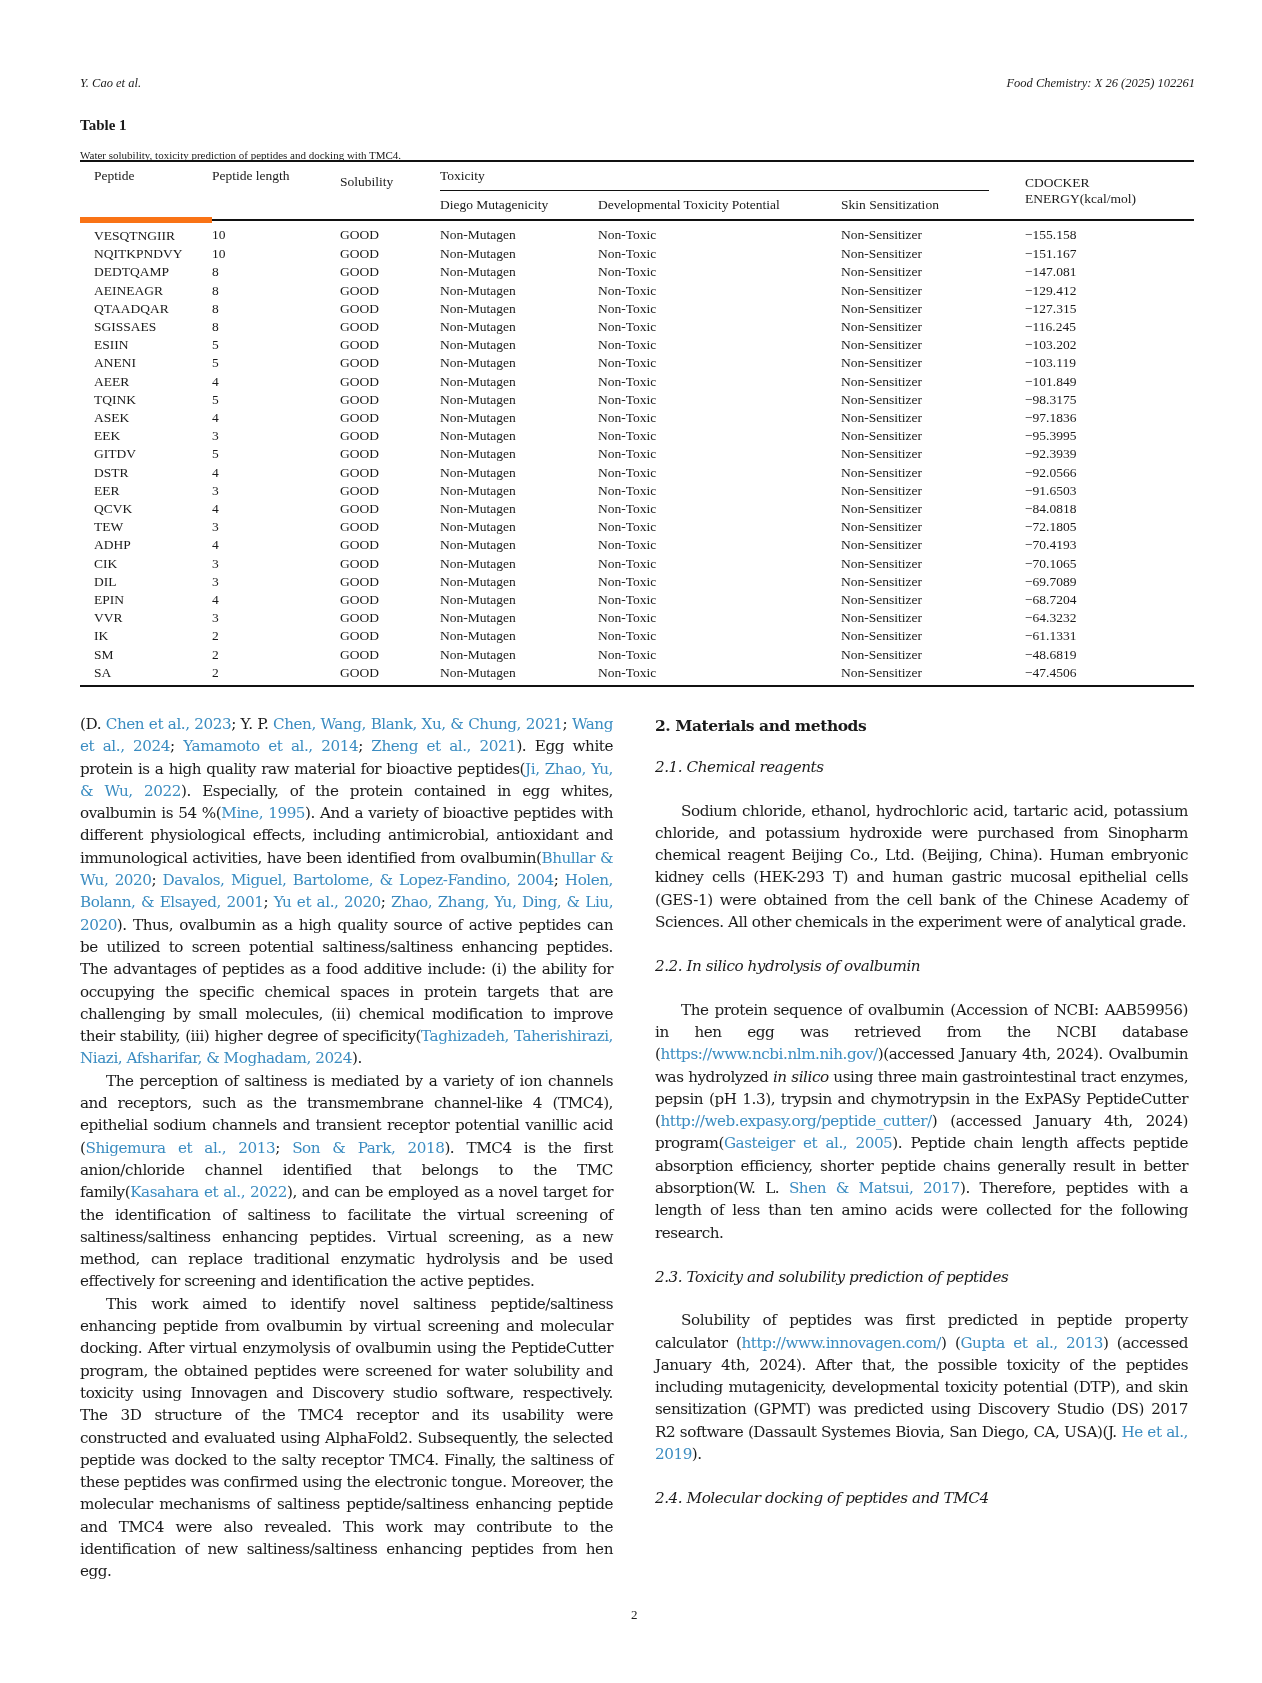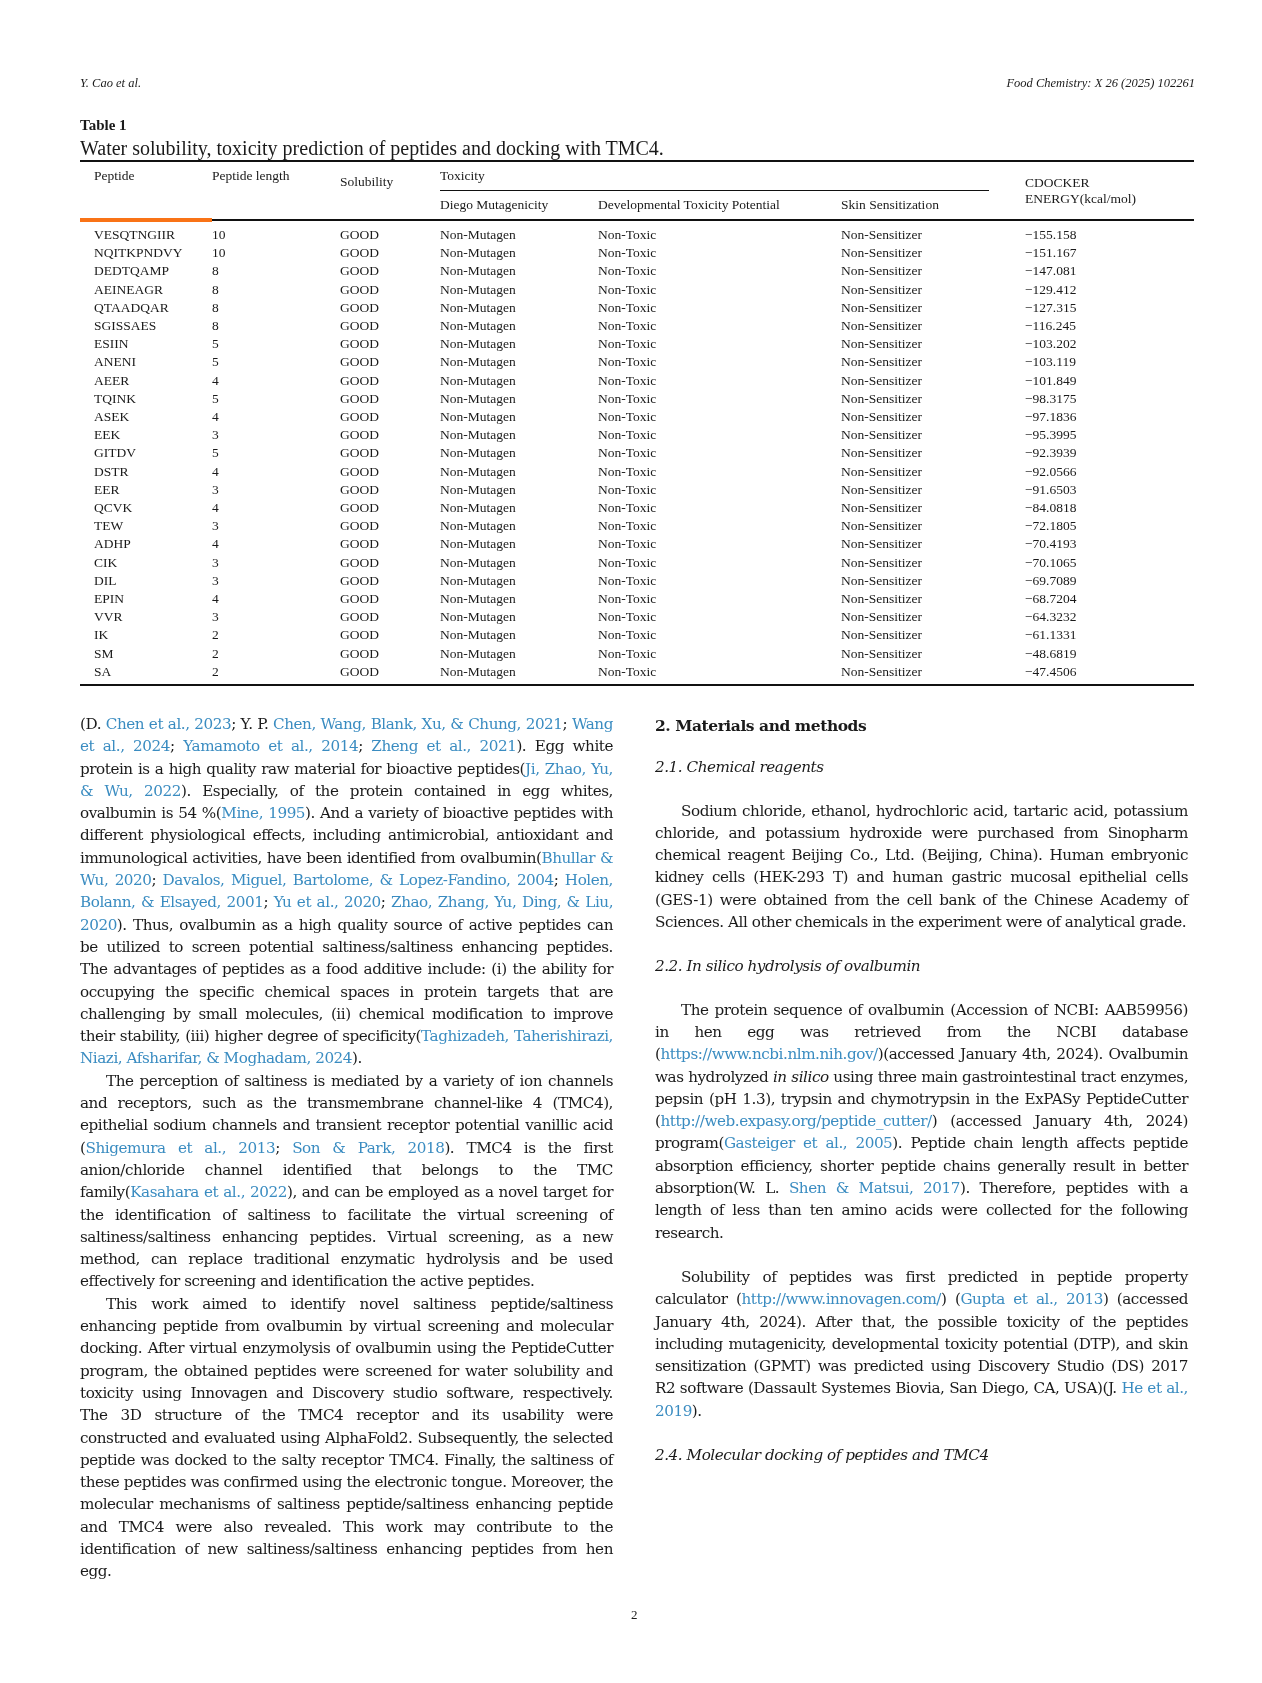--- a/index.html
+++ b/index.html
@@ -4,21 +4,21 @@
 <style>
   html, body { margin: 0; padding: 0; background: #ffffff; }
   body { width: 1262px; height: 1683px; position: relative; color: #1a1a1a;
          font-family: "DejaVu Serif", "Liberation Serif", serif; overflow: hidden; }
   .hdr { position: absolute; top: 76px; font-style: italic; font-size: 12.5px;
          font-family: "Liberation Serif", serif; }
   .hdr.left { left: 80px; }
   .hdr.right { right: 67px; }
   .tcap { position: absolute; left: 80px; top: 117px; font-family: "Liberation Serif", serif; }
   .tcap .tlabel { font-weight: bold; font-size: 15px; display: block; }
-  .tcap .tdesc { font-size: 20px; display: block; margin-top: 3px; }
+  .tcap .tdesc { font-size: 11px; display: block; margin-top: 15px; }
   table.t1 { position: absolute; left: 80px; top: 160px; width: 1114px; border-collapse: collapse;
              font-family: "Liberation Serif", serif; font-size: 13.5px; }
   table.t1 th { font-weight: normal; text-align: left; padding: 0; height: 28px; vertical-align: middle; }
   table.t1 thead tr.r1 th { border-top: 2px solid #111; }
   table.t1 thead tr.r2 th { border-bottom: 2px solid #111; }
   table.t1 th.tox { border-bottom: 1.5px solid #111; }
   table.t1 tbody td { padding: 0; height: 18.2px; line-height: 18.2px; white-space: nowrap; }
   table.t1 tbody tr:first-child td { padding-top: 4px; }
   table.t1 tbody tr:last-child td { border-bottom: 2px solid #111; padding-bottom: 3px; }
   table.t1 .c1 { padding-left: 14px !important; width: 118px; }
@@ -47,21 +47,21 @@
 <div class="hdr right">Food Chemistry: X 26 (2025) 102261</div>
 
 <div class="tcap">
   <span class="tlabel">Table 1</span>
   <span class="tdesc">Water solubility, toxicity prediction of peptides and docking with TMC4.</span>
 </div>
 
 <table class="t1">
   <thead>
     <tr class="r1">
-      <th class="c1" rowspan="2" style="border-bottom:4px solid #f97316;vertical-align:top;padding-top:6px;">Peptide</th>
+      <th class="c1" rowspan="2" style="border-bottom:6px solid #f97316;vertical-align:top;padding-top:6px;">Peptide</th>
       <th class="c2" rowspan="2" style="border-bottom:2px solid #111;vertical-align:top;padding-top:6px;">Peptide length</th>
       <th class="c3" rowspan="2" style="border-bottom:2px solid #111;vertical-align:top;padding-top:12px;">Solubility</th>
       <th class="tox" colspan="3">Toxicity</th>
       <th rowspan="2" style="border-bottom:2px solid #111;vertical-align:top;padding-top:13px;padding-left:36px;">CDOCKER ENERGY(kcal/mol)</th>
     </tr>
     <tr class="r2">
       <th class="c4">Diego Mutagenicity</th>
       <th class="c5">Developmental Toxicity Potential</th>
       <th class="c6">Skin Sensitization</th>
     </tr>
@@ -302,18 +302,19 @@
 </div>
 
 <div class="col right">
   <p class="h1">2.  Materials and methods</p>
   <p class="h2">2.1.  Chemical reagents</p>
   <p id="rs21" class="ind"><span>Sodium chloride, ethanol, hydrochloric acid, tartaric acid, potassium chloride, and potassium hydroxide were purchased from Sinopharm chemical reagent Beijing Co., Ltd. (Beijing, China). Human embryonic kidney cells (HEK-293 T) and human gastric mucosal epithelial cells (GES-1) were obtained from the cell bank of the Chinese Academy of Sciences. All other chemicals in the experiment were of analytical grade.</span></p>
   <div class="gap"></div>
   <p class="h2">2.2.  In silico hydrolysis of ovalbumin</p>
   <p id="rs22" class="ind"><span>The protein sequence of ovalbumin (Accession of NCBI: AAB59956) in hen egg was retrieved from the NCBI database (</span><a class="link">https://www.ncbi.nlm.nih.gov/</a><span>)(accessed January 4th, 2024). Ovalbumin was hydrolyzed </span><span style="font-style: italic;">in silico</span><span> using three main gastrointestinal tract enzymes, pepsin (pH 1.3), trypsin and chymotrypsin in the ExPASy PeptideCutter (</span><a class="link">http://web.expasy.org/peptide_cutter/</a><span>) (accessed January 4th, 2024) program(</span><a class="link">Gasteiger et al., 2005</a><span>). Peptide chain length affects peptide absorption efficiency, shorter peptide chains generally result in better absorption(W. L. </span><a class="link">Shen &amp; Matsui, 2017</a><span>). Therefore, peptides with a length of less than ten amino acids were collected for the following research.</span></p>
   <div class="gap"></div>
+  <p class="h2">2.3.  Toxicity and solubility prediction of peptides</p>
   <p id="rs23" class="ind"><span>Solubility of peptides was first predicted in peptide property calculator (</span><a class="link">http://www.innovagen.com/</a><span>) (</span><a class="link">Gupta et al., 2013</a><span>) (accessed January 4th, 2024). After that, the possible toxicity of the peptides including mutagenicity, developmental toxicity potential (DTP), and skin sensitization (GPMT) was predicted using Discovery Studio (DS) 2017 R2 software (Dassault Systemes Biovia, San Diego, CA, USA)(J. </span><a class="link">He et al., 2019</a><span>).</span></p>
   <div class="gap"></div>
   <p class="h2">2.4.  Molecular docking of peptides and TMC4</p>
 </div>
 
 <div class="pgnum">2</div>
 
 </body></html>

